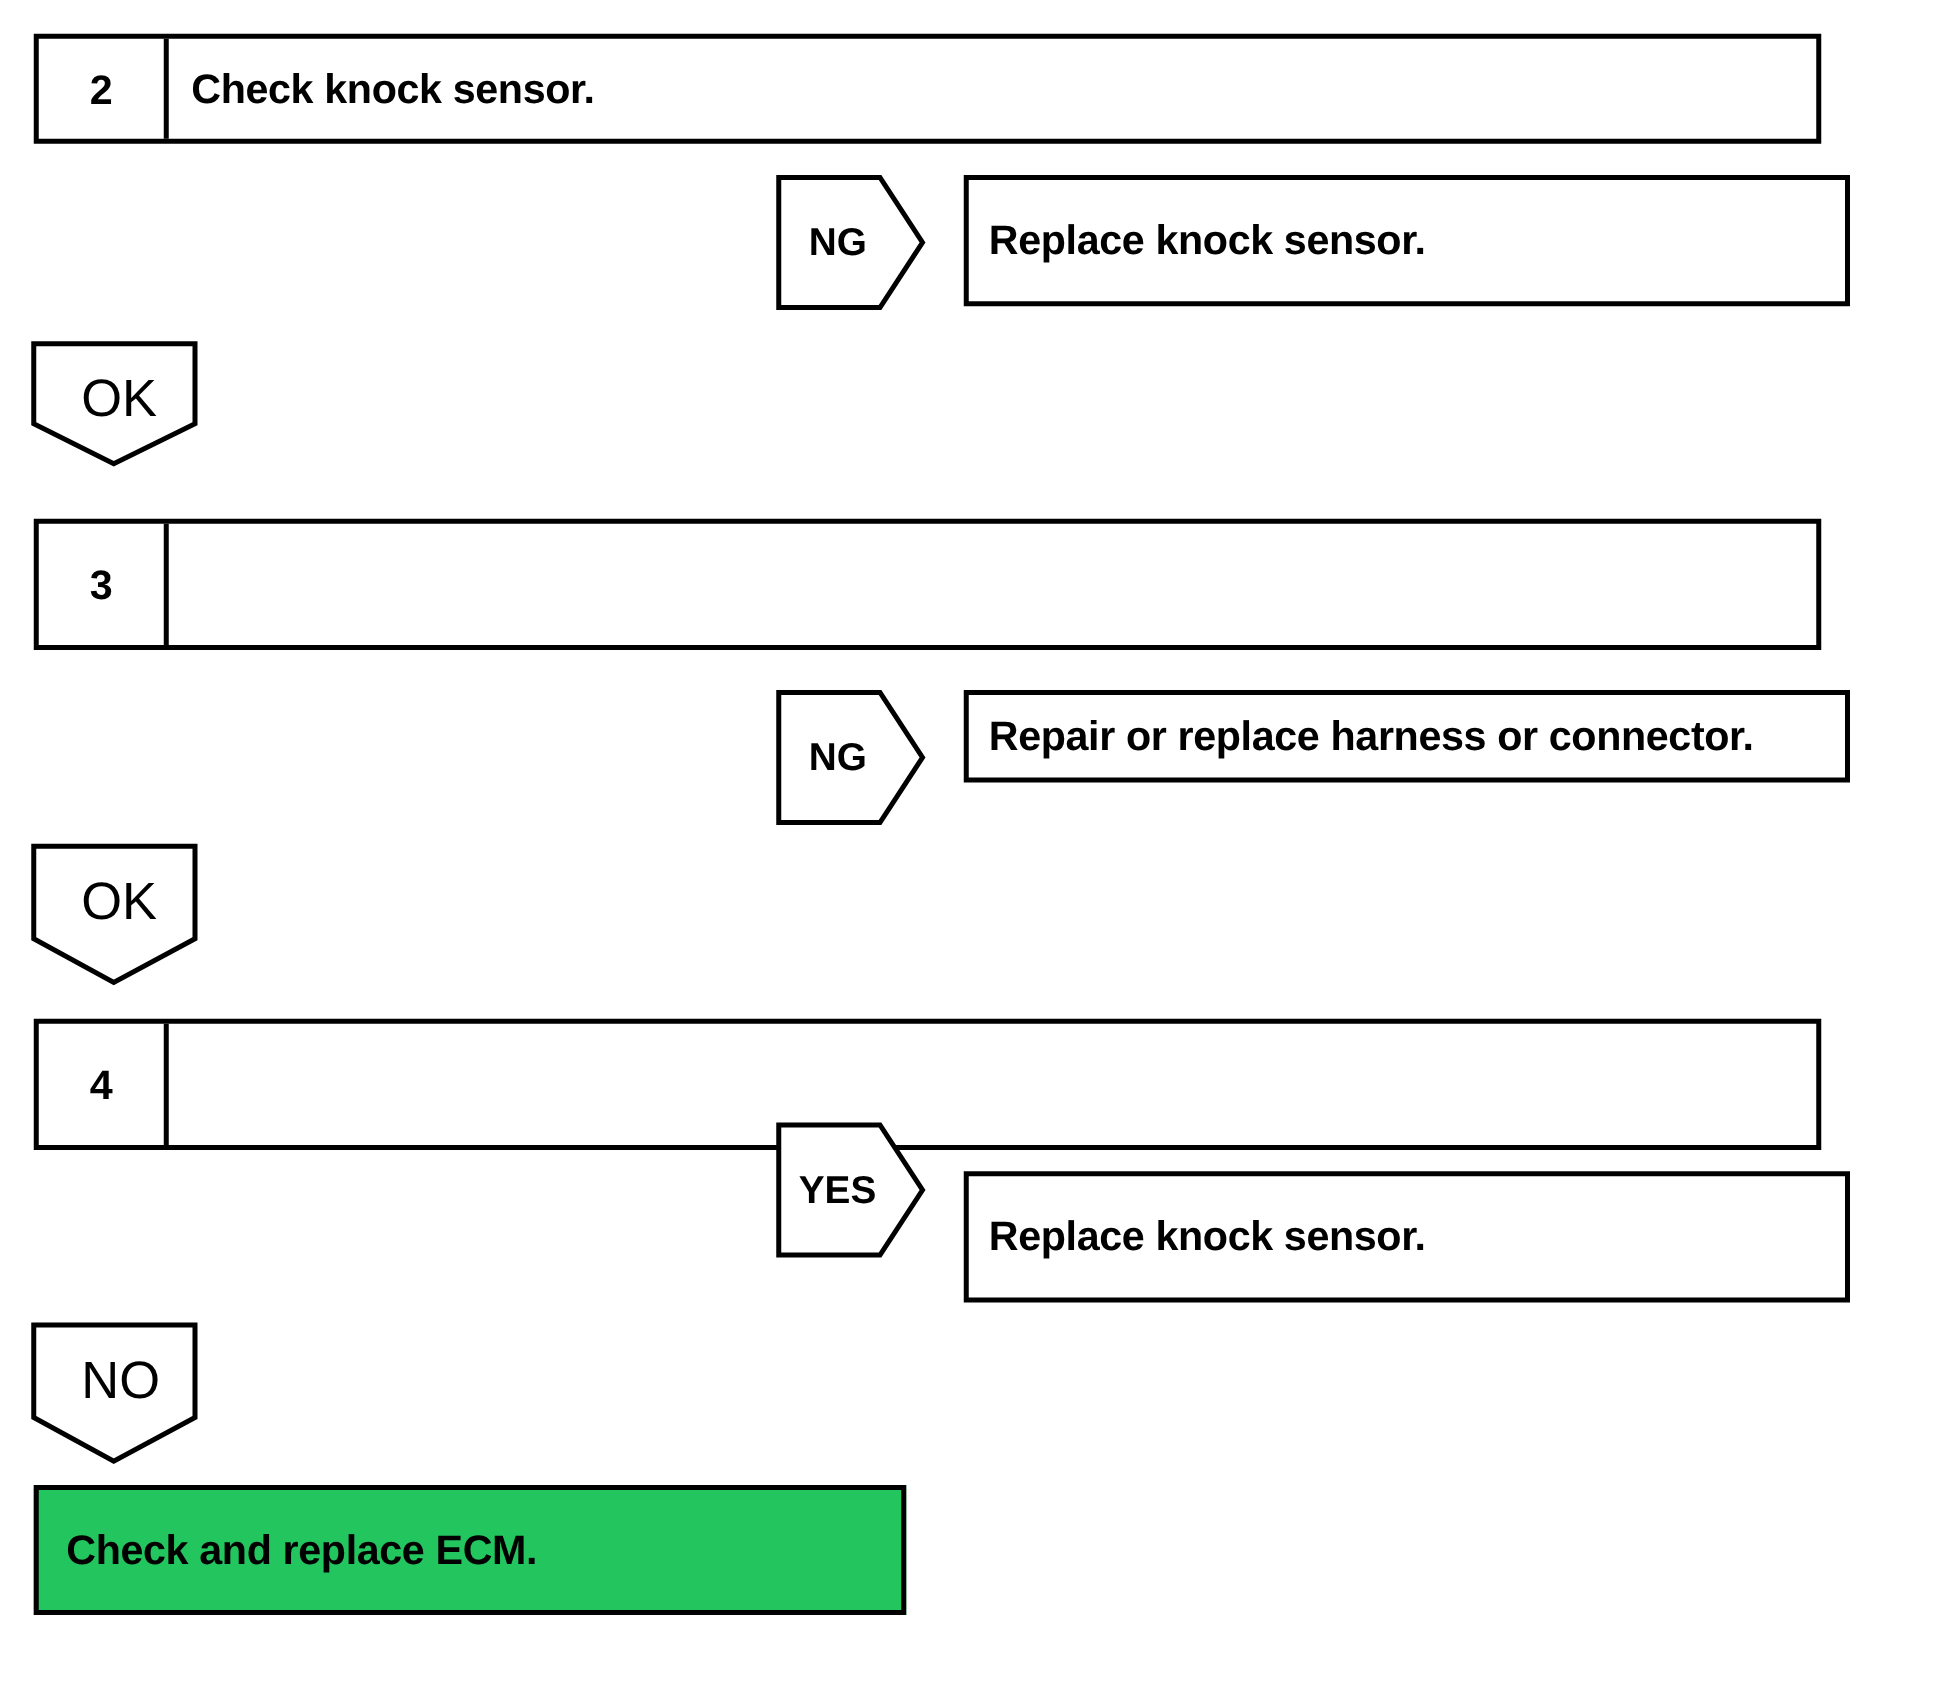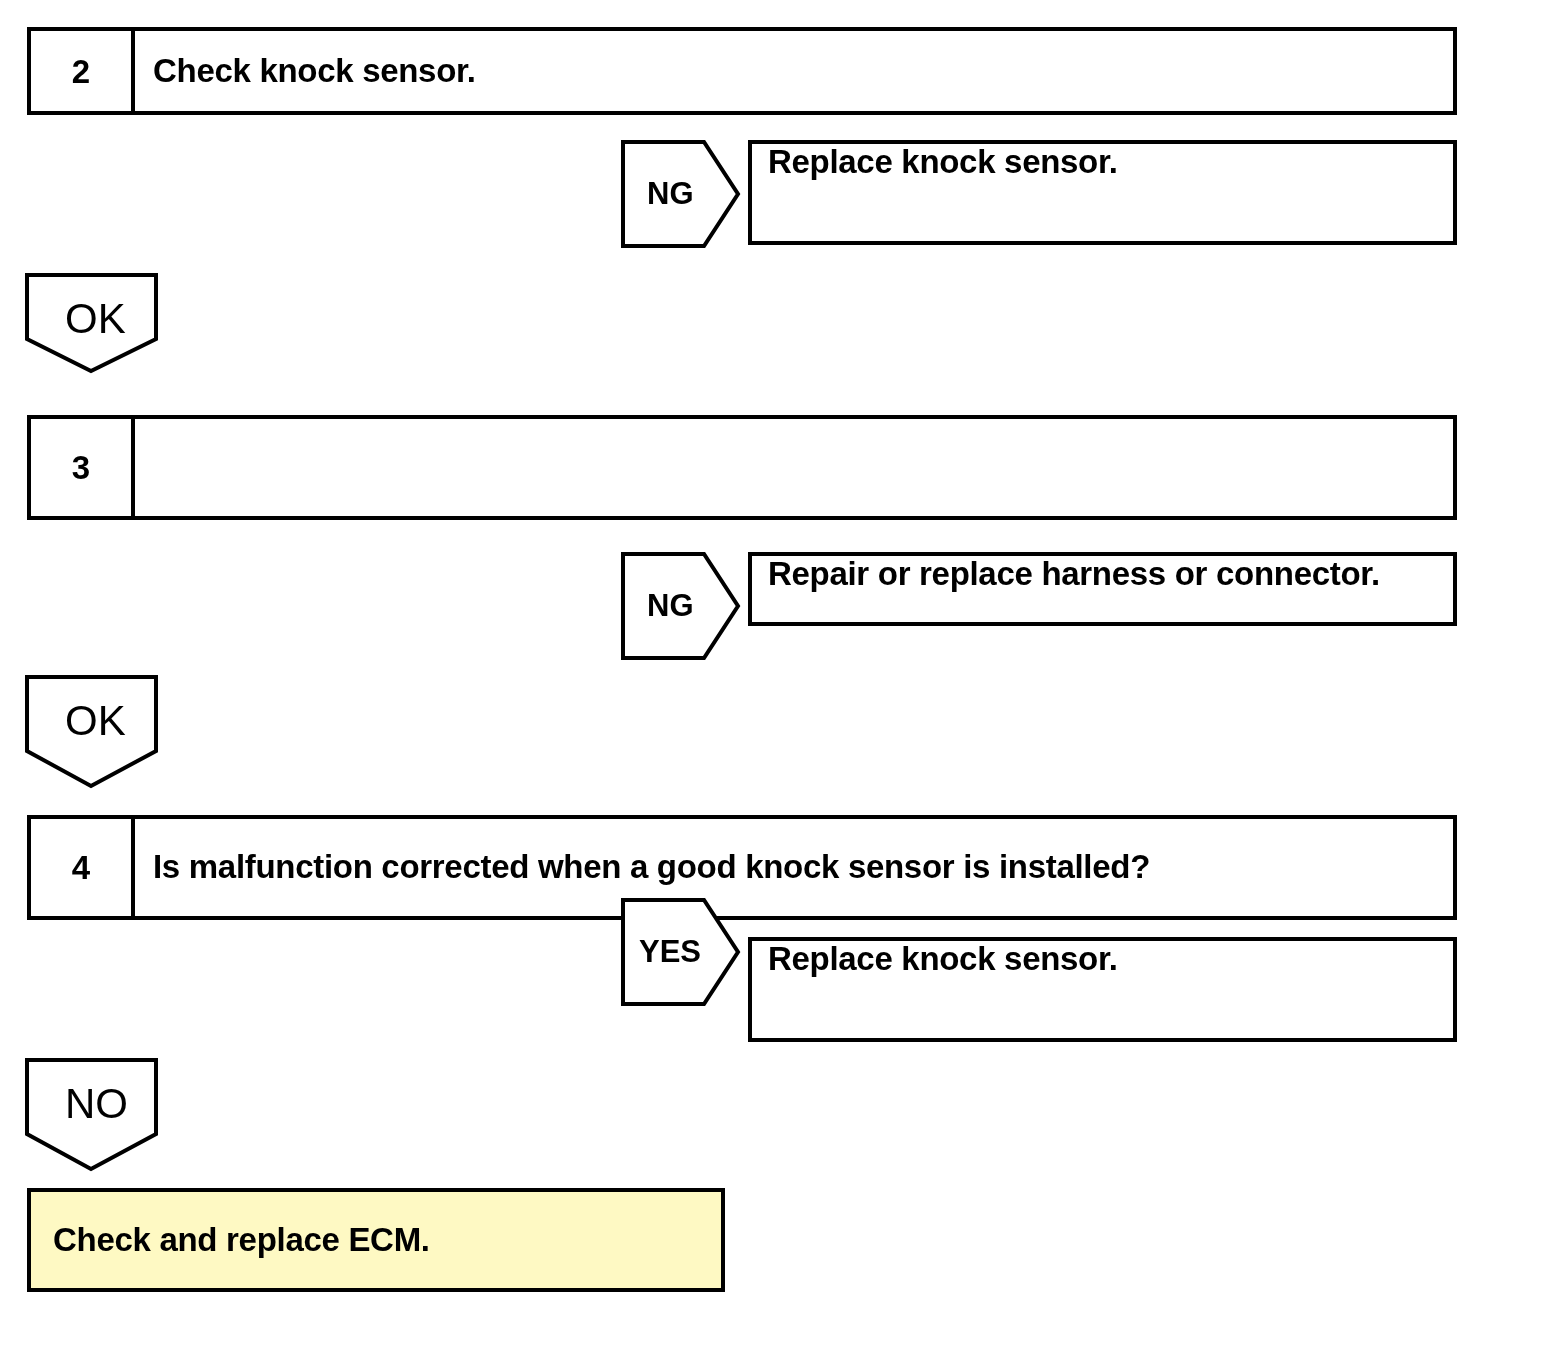--- a/index.html
+++ b/index.html
@@ -61,36 +61,37 @@
     padding-top: 14px;
   }
 
   
   .result-box {
     position: absolute;
     box-sizing: border-box;
     border: 4px solid #000000;
     background: #ffffff;
     display: flex;
-    align-items: flex-start;
+    align-items: center;
     padding: 0 16px;
+    margin-left: 23px;
   }
   .result-text {
     font-size: 33px;
     font-weight: bold;
     line-height: 1.12;
     letter-spacing: -0.3px;
   }
 
   
   .terminal-box {
     position: absolute;
     box-sizing: border-box;
     border: 4px solid #000000;
-    background: #fef9c3;
+    background: #22c55e;
     display: flex;
     align-items: center;
     padding: 0 22px;
   }
 
   
   .branch-right {
     position: absolute;
   }
   .branch-right svg {
@@ -202,23 +203,20 @@
     <svg width="133" height="113" viewBox="0 0 133 113" aria-hidden="true">
       <polygon class="shape-outline" points="2,2 131,2 131,76 66,111 2,76"></polygon>
     </svg>
     <span class="branch-down-label">OK</span>
   </div>
 
   <div class="step-box" style="left:27px; top:815px; width:1430px; height:105px;">
     <div class="step-num-cell">
       <span class="step-num">4</span>
     </div>
-    <div class="step-text-cell">
-      <span class="step-text">Is malfunction corrected when a good knock sensor is installed?</span>
-    </div>
   </div>
 
   <div class="branch-right" style="left:621px; top:898px; width:119px; height:108px;">
     <svg width="119" height="108" viewBox="0 0 119 108" aria-hidden="true">
       <polygon class="shape-outline" points="2,2 83,2 117,54 83,106 2,106"></polygon>
     </svg>
     <span class="branch-label" style="padding-left:18px;">YES</span>
   </div>
 
   <div class="result-box" style="left:748px; top:937px; width:709px; height:105px;">

